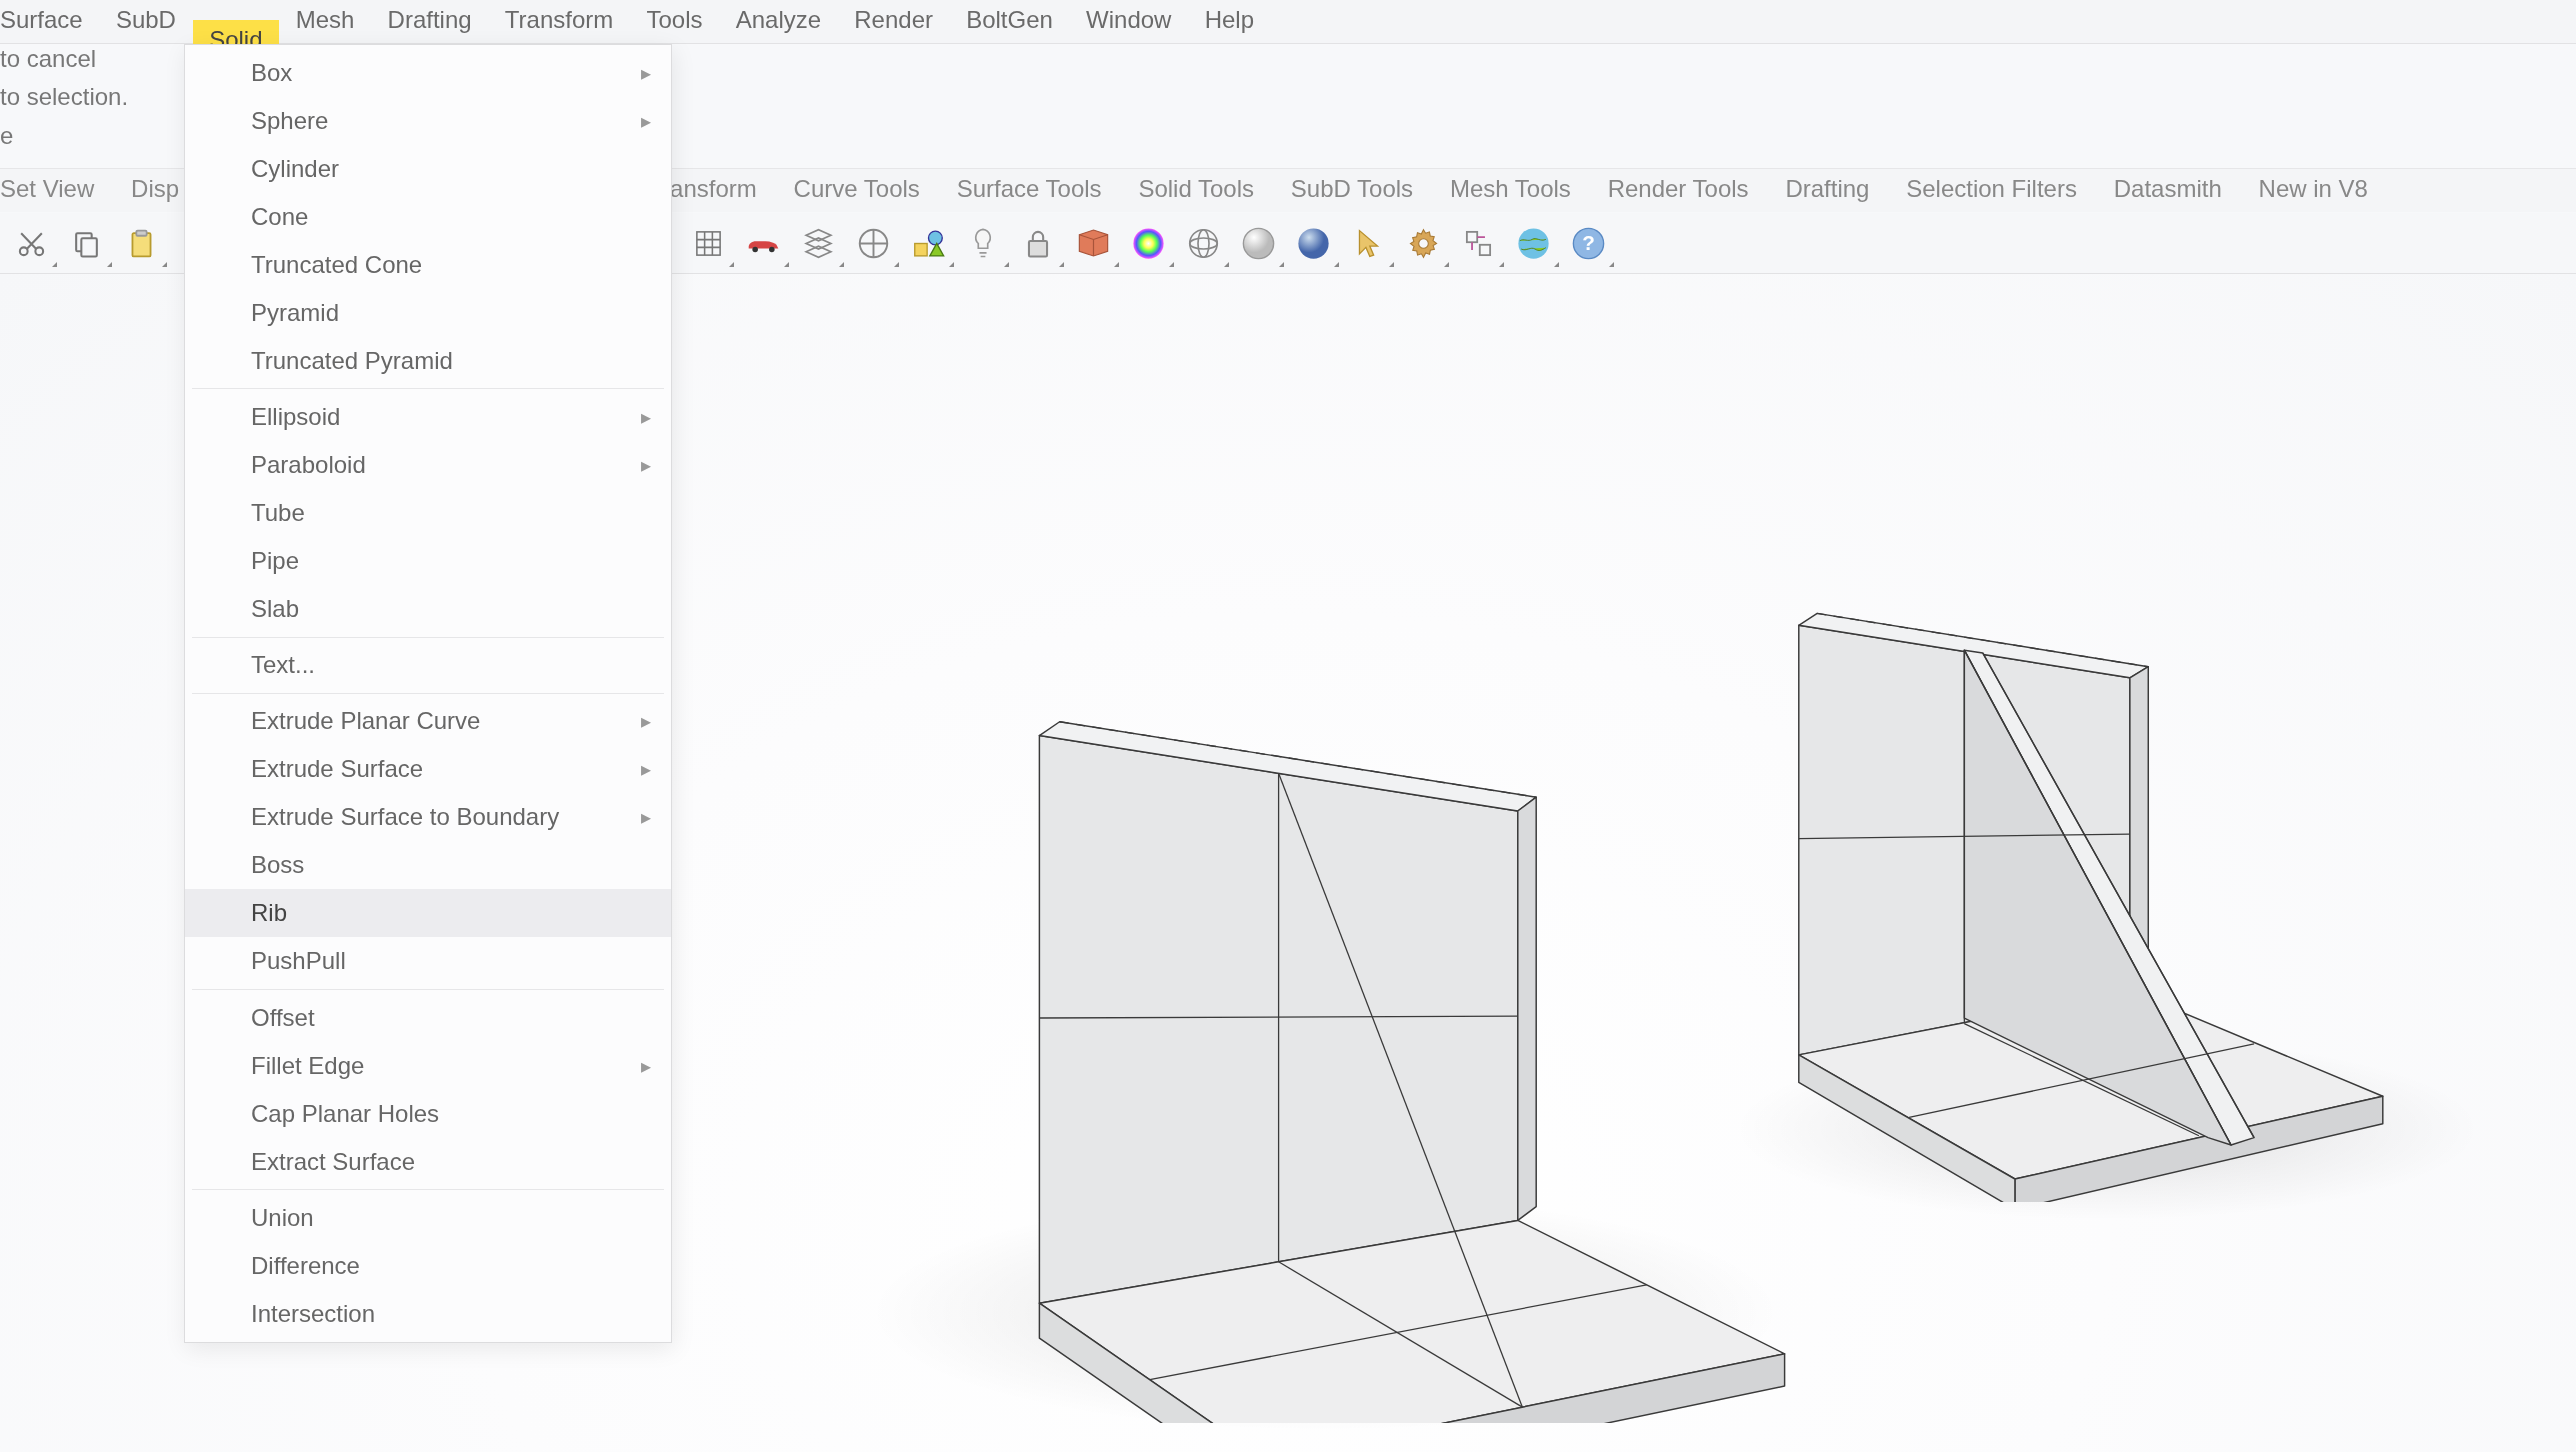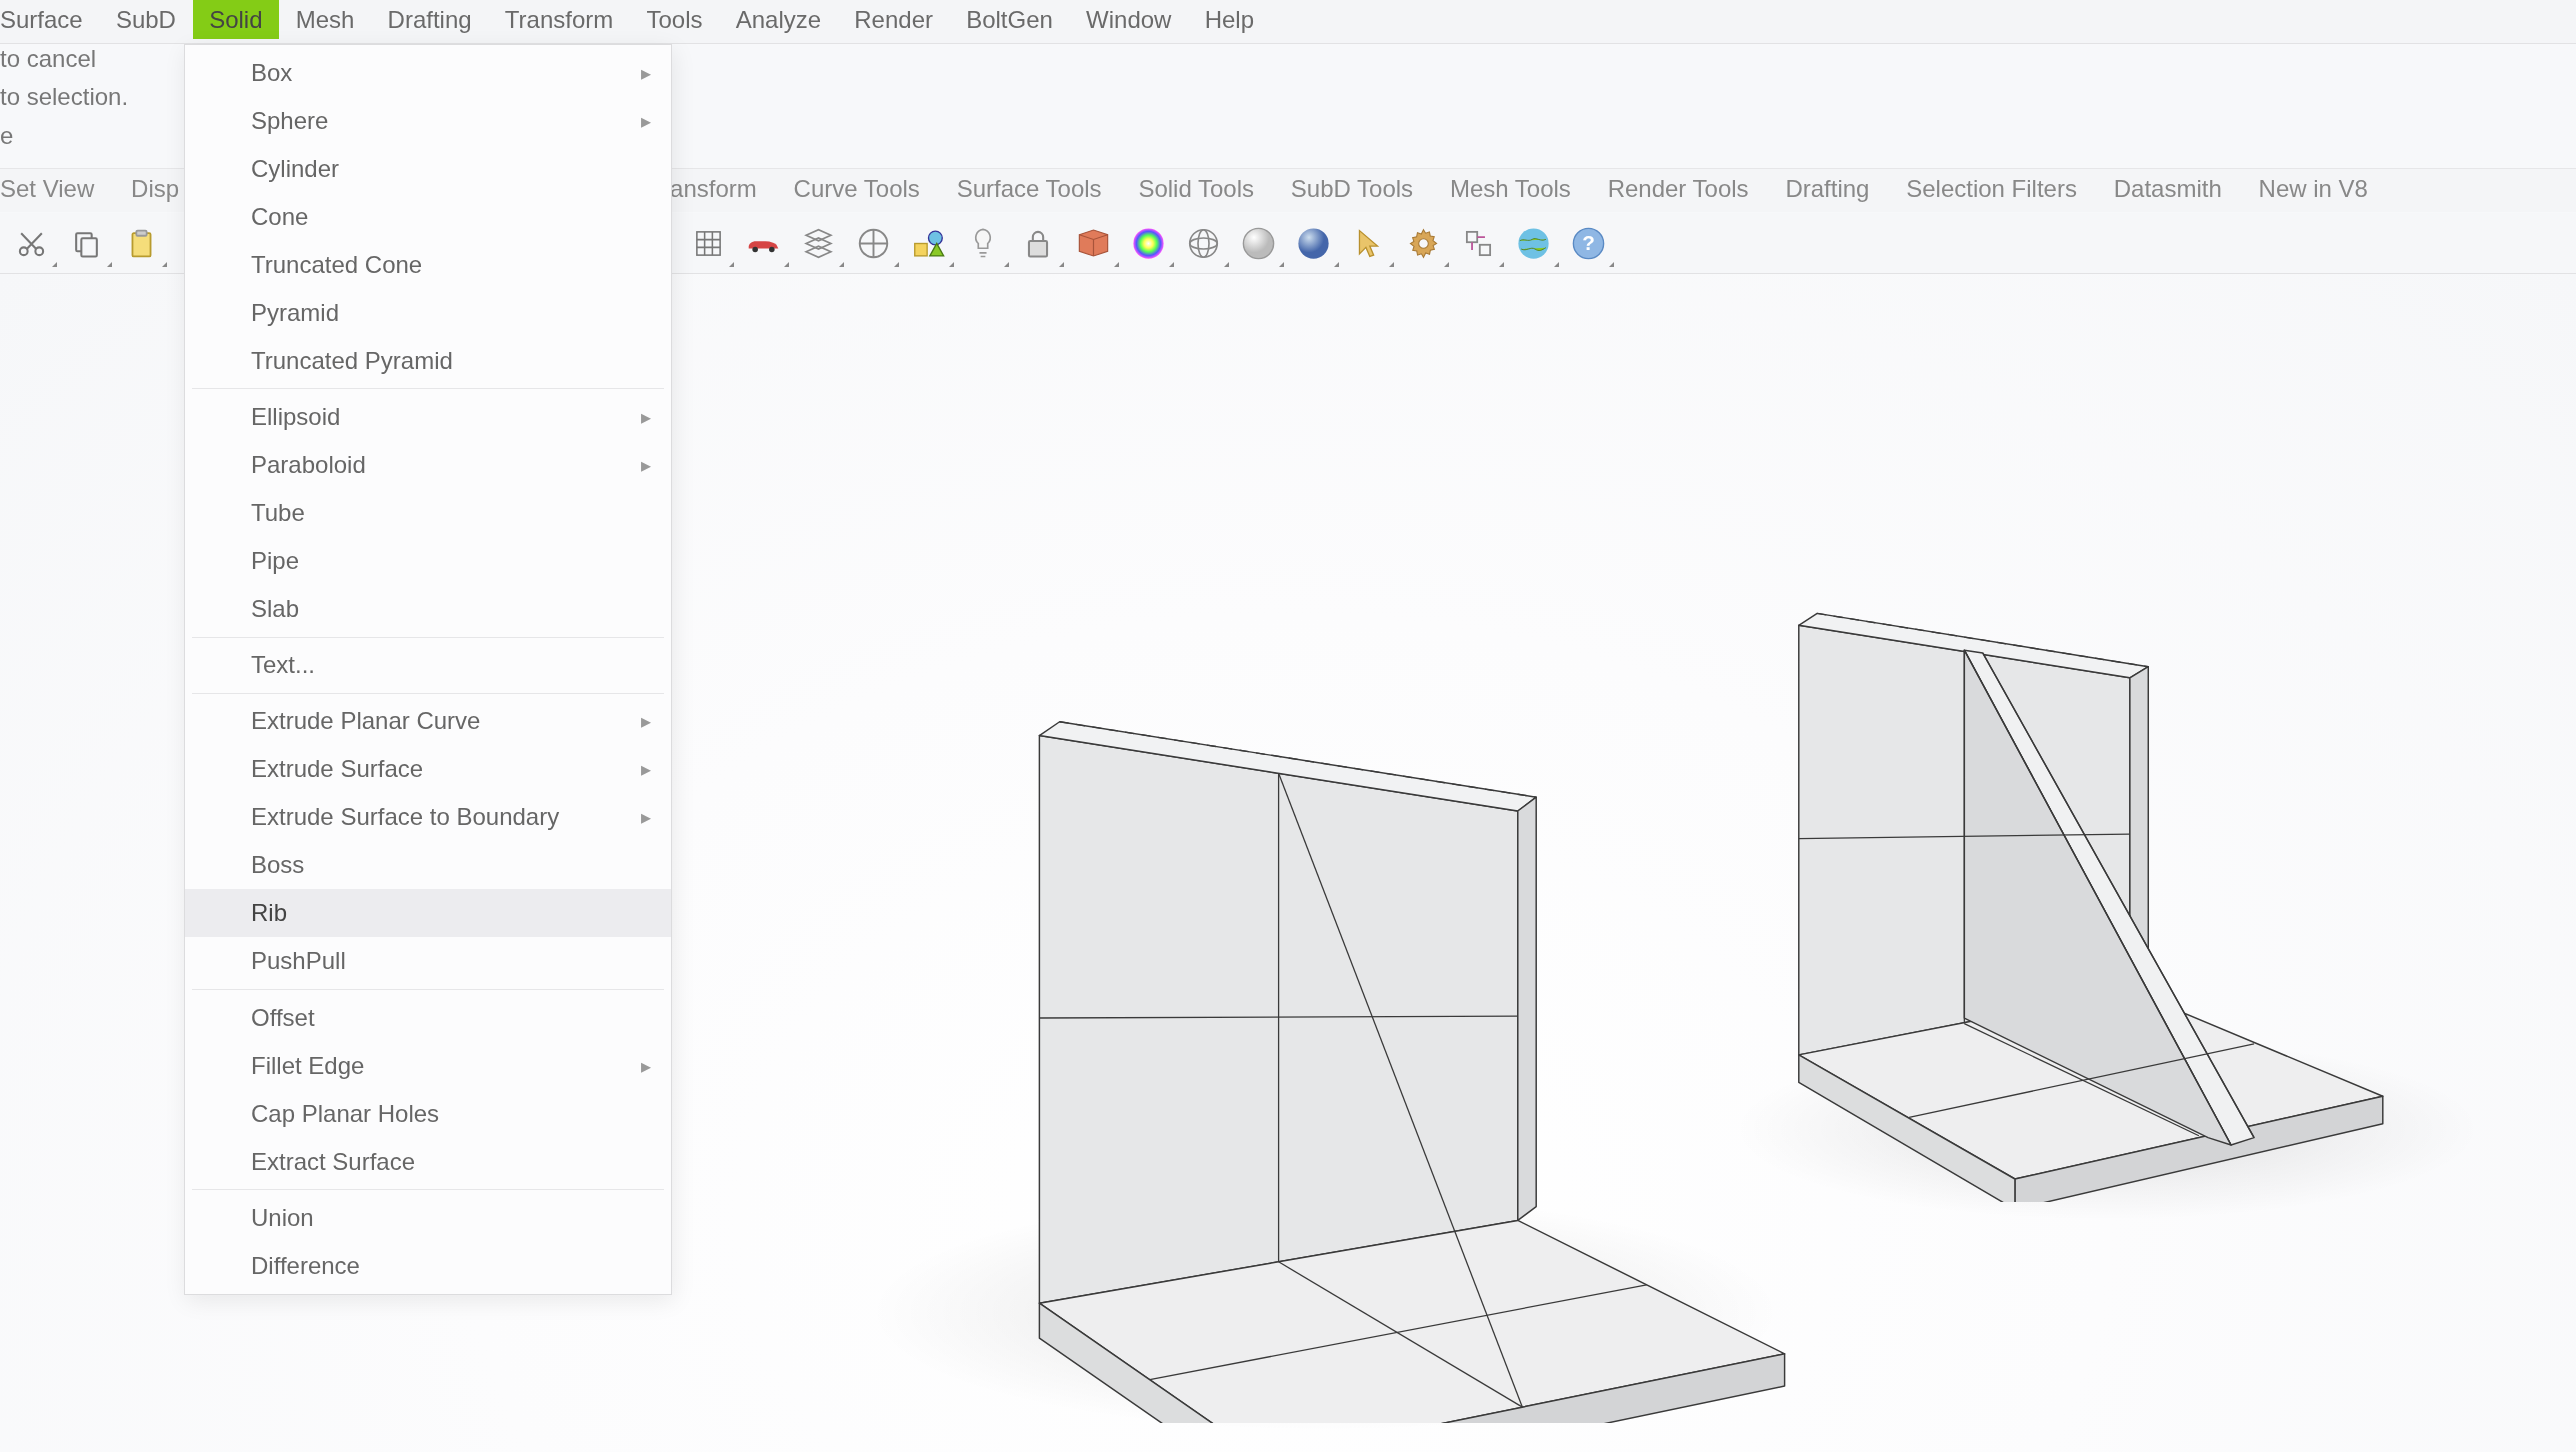--- a/index.html
+++ b/index.html
@@ -26,22 +26,23 @@
     border-bottom: 0.9px solid #e2e2e4;
     z-index: 100;
   }
   .menu-bar .menu-item {
     padding: 5.5px 16.6px;
     color: #6a6a6a;
     cursor: default;
     white-space: nowrap;
   }
   .menu-bar .menu-item.active {
-    background: #84cc16;
+    background: #fde047;
     color: #444;
+    margin-top: 20px;
   }
   .menu-bar .menu-item.first { padding-left: 0; }
 
   
   .info-lines {
     position: absolute;
     top: 40px;
     left: 0;
     font-size: 24px;
     color: #777;
@@ -495,14 +496,17 @@
       <span>Extract Surface</span>
     </div>
   <div class="dd-sep"></div>
 
   <div class="dd-item">
       <span>Union</span>
     </div>
   <div class="dd-item">
       <span>Difference</span>
     </div>
+  <div class="dd-item">
+      <span>Intersection</span>
+    </div>
 </div>
 
 
 </body></html>

